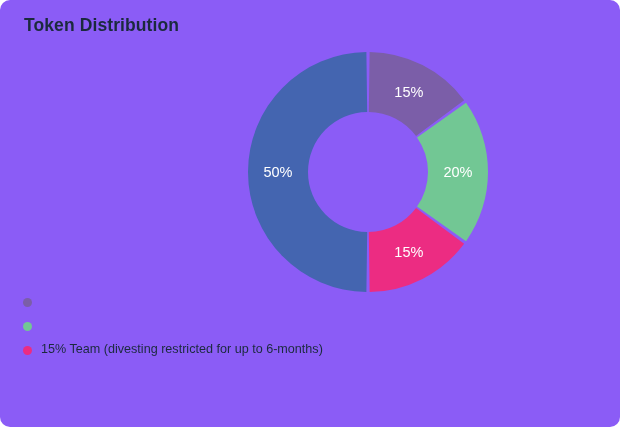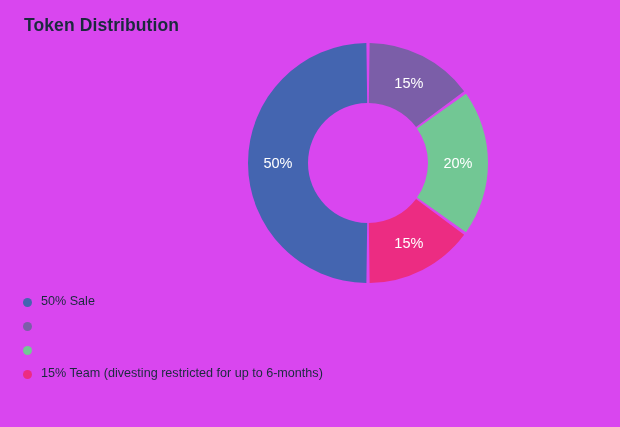--- a/index.html
+++ b/index.html
@@ -14,40 +14,41 @@
     position: relative;
     overflow: hidden;
     font-family: "Liberation Sans", sans-serif;
     color: #1b2a3d;
     -webkit-font-smoothing: antialiased;
   }
 
   #chart-card {
     position: absolute;
     inset: 0;
-    background: #d946ef;
+    background: #8b5cf6;
+    border-radius: 10px;
   }
 
   
   #chart-title {
     position: absolute;
     left: 24px;
     top: 15px;
     font-size: 17.5px;
     font-weight: bold;
     letter-spacing: 0.1px;
     color: #1b2a3d;
     white-space: nowrap;
   }
 
   
   #donut-wrap {
     position: absolute;
     left: 248px;
-    top: 43px;
+    top: 52px;
     width: 240px;
     height: 240px;
   }
   #donut-svg {
     display: block;
     width: 240px;
     height: 240px;
     overflow: visible;
   }
   .slice-label {
@@ -104,24 +105,20 @@
           <text x="160.8591449765592" y="39.8094128230469" class="slice-label">15%</text>
           <text x="210" y="120" class="slice-label">20%</text>
           <text x="160.8591449765592" y="200.1905871769531" class="slice-label">15%</text>
           <text x="30" y="120.00000000000001" class="slice-label">50%</text>
         </g>
     </svg>
   </div>
 
   <div id="legend">
       <div class="legend-item">
-        <span class="legend-dot" style="background: rgb(68, 101, 176);"></span>
-        <span class="legend-label">50% Sale</span>
-      </div>
-      <div class="legend-item">
         <span class="legend-dot" style="background: rgb(123, 94, 168);"></span>
       </div>
       <div class="legend-item">
         <span class="legend-dot" style="background: rgb(114, 199, 148);"></span>
       </div>
       <div class="legend-item">
         <span class="legend-dot" style="background: rgb(236, 44, 130);"></span>
         <span class="legend-label">15% Team (divesting restricted for up to 6-months)</span>
       </div>
     </div>

